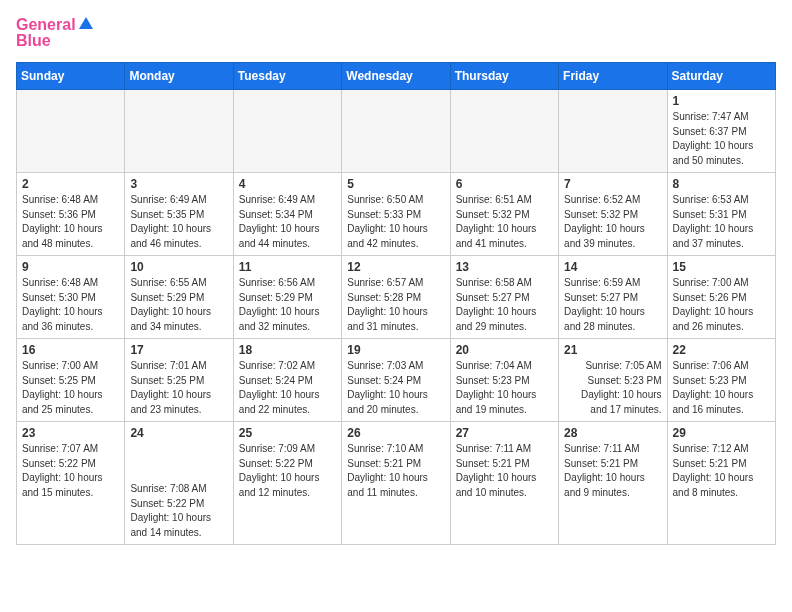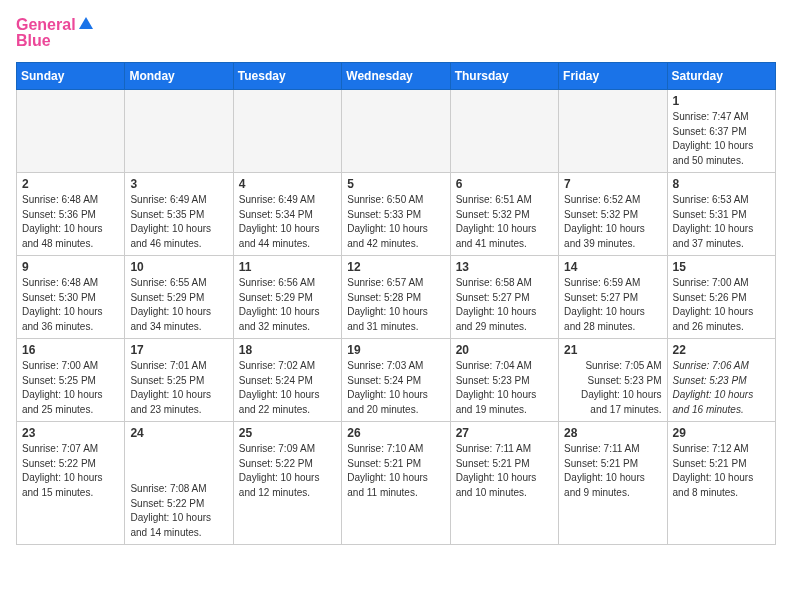--- a/index.html
+++ b/index.html
@@ -267,21 +267,21 @@
         </td>
         <td>
           <span class="day-number">21</span>
           <div class="day-info" style="white-space: pre-line; text-align: right;">Sunrise: 7:05 AM
 Sunset: 5:23 PM
 Daylight: 10 hours
 and 17 minutes.</div>
         </td>
         <td>
           <span class="day-number">22</span>
-          <div class="day-info" style="white-space: pre-line; font-style: italic;">Sunrise: 7:06 AM
+          <div class="day-info" style="white-space: pre-line;">Sunrise: 7:06 AM
 Sunset: 5:23 PM
 Daylight: 10 hours
 and 16 minutes.</div>
         </td>
       </tr>
       <tr>
         <td>
           <span class="day-number">23</span>
           <div class="day-info" style="white-space: pre-line;">Sunrise: 7:07 AM
 Sunset: 5:22 PM

